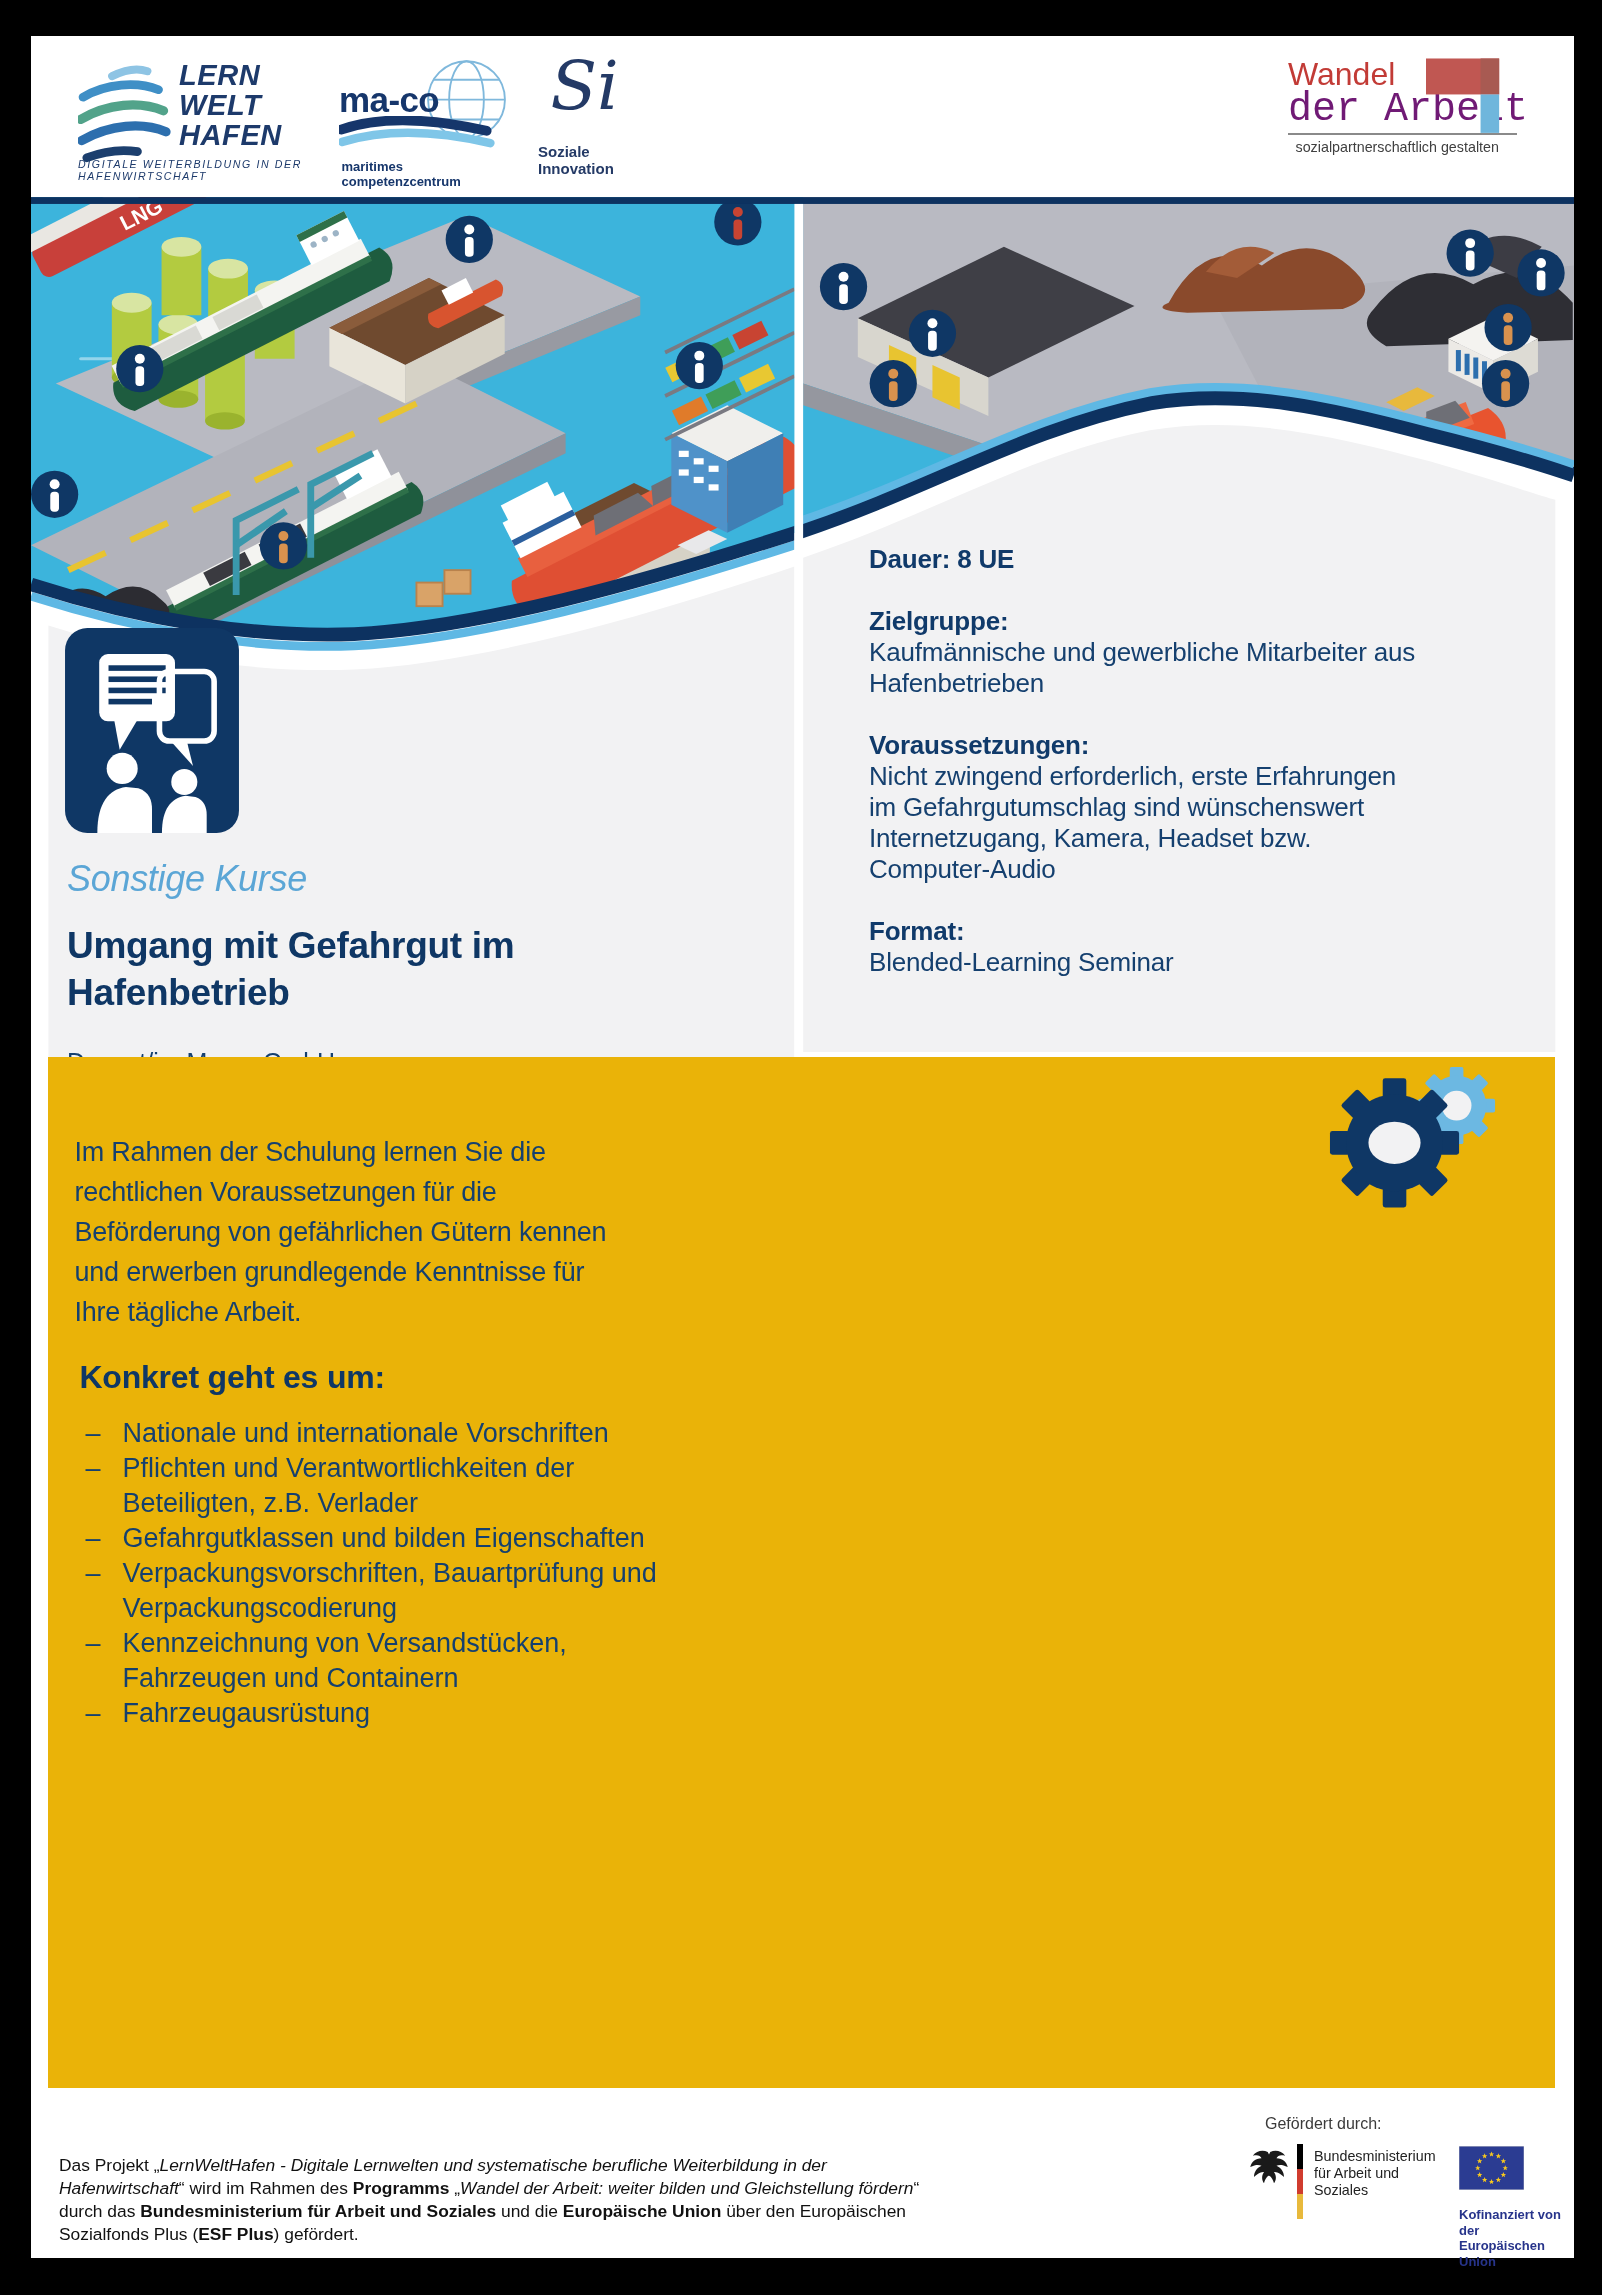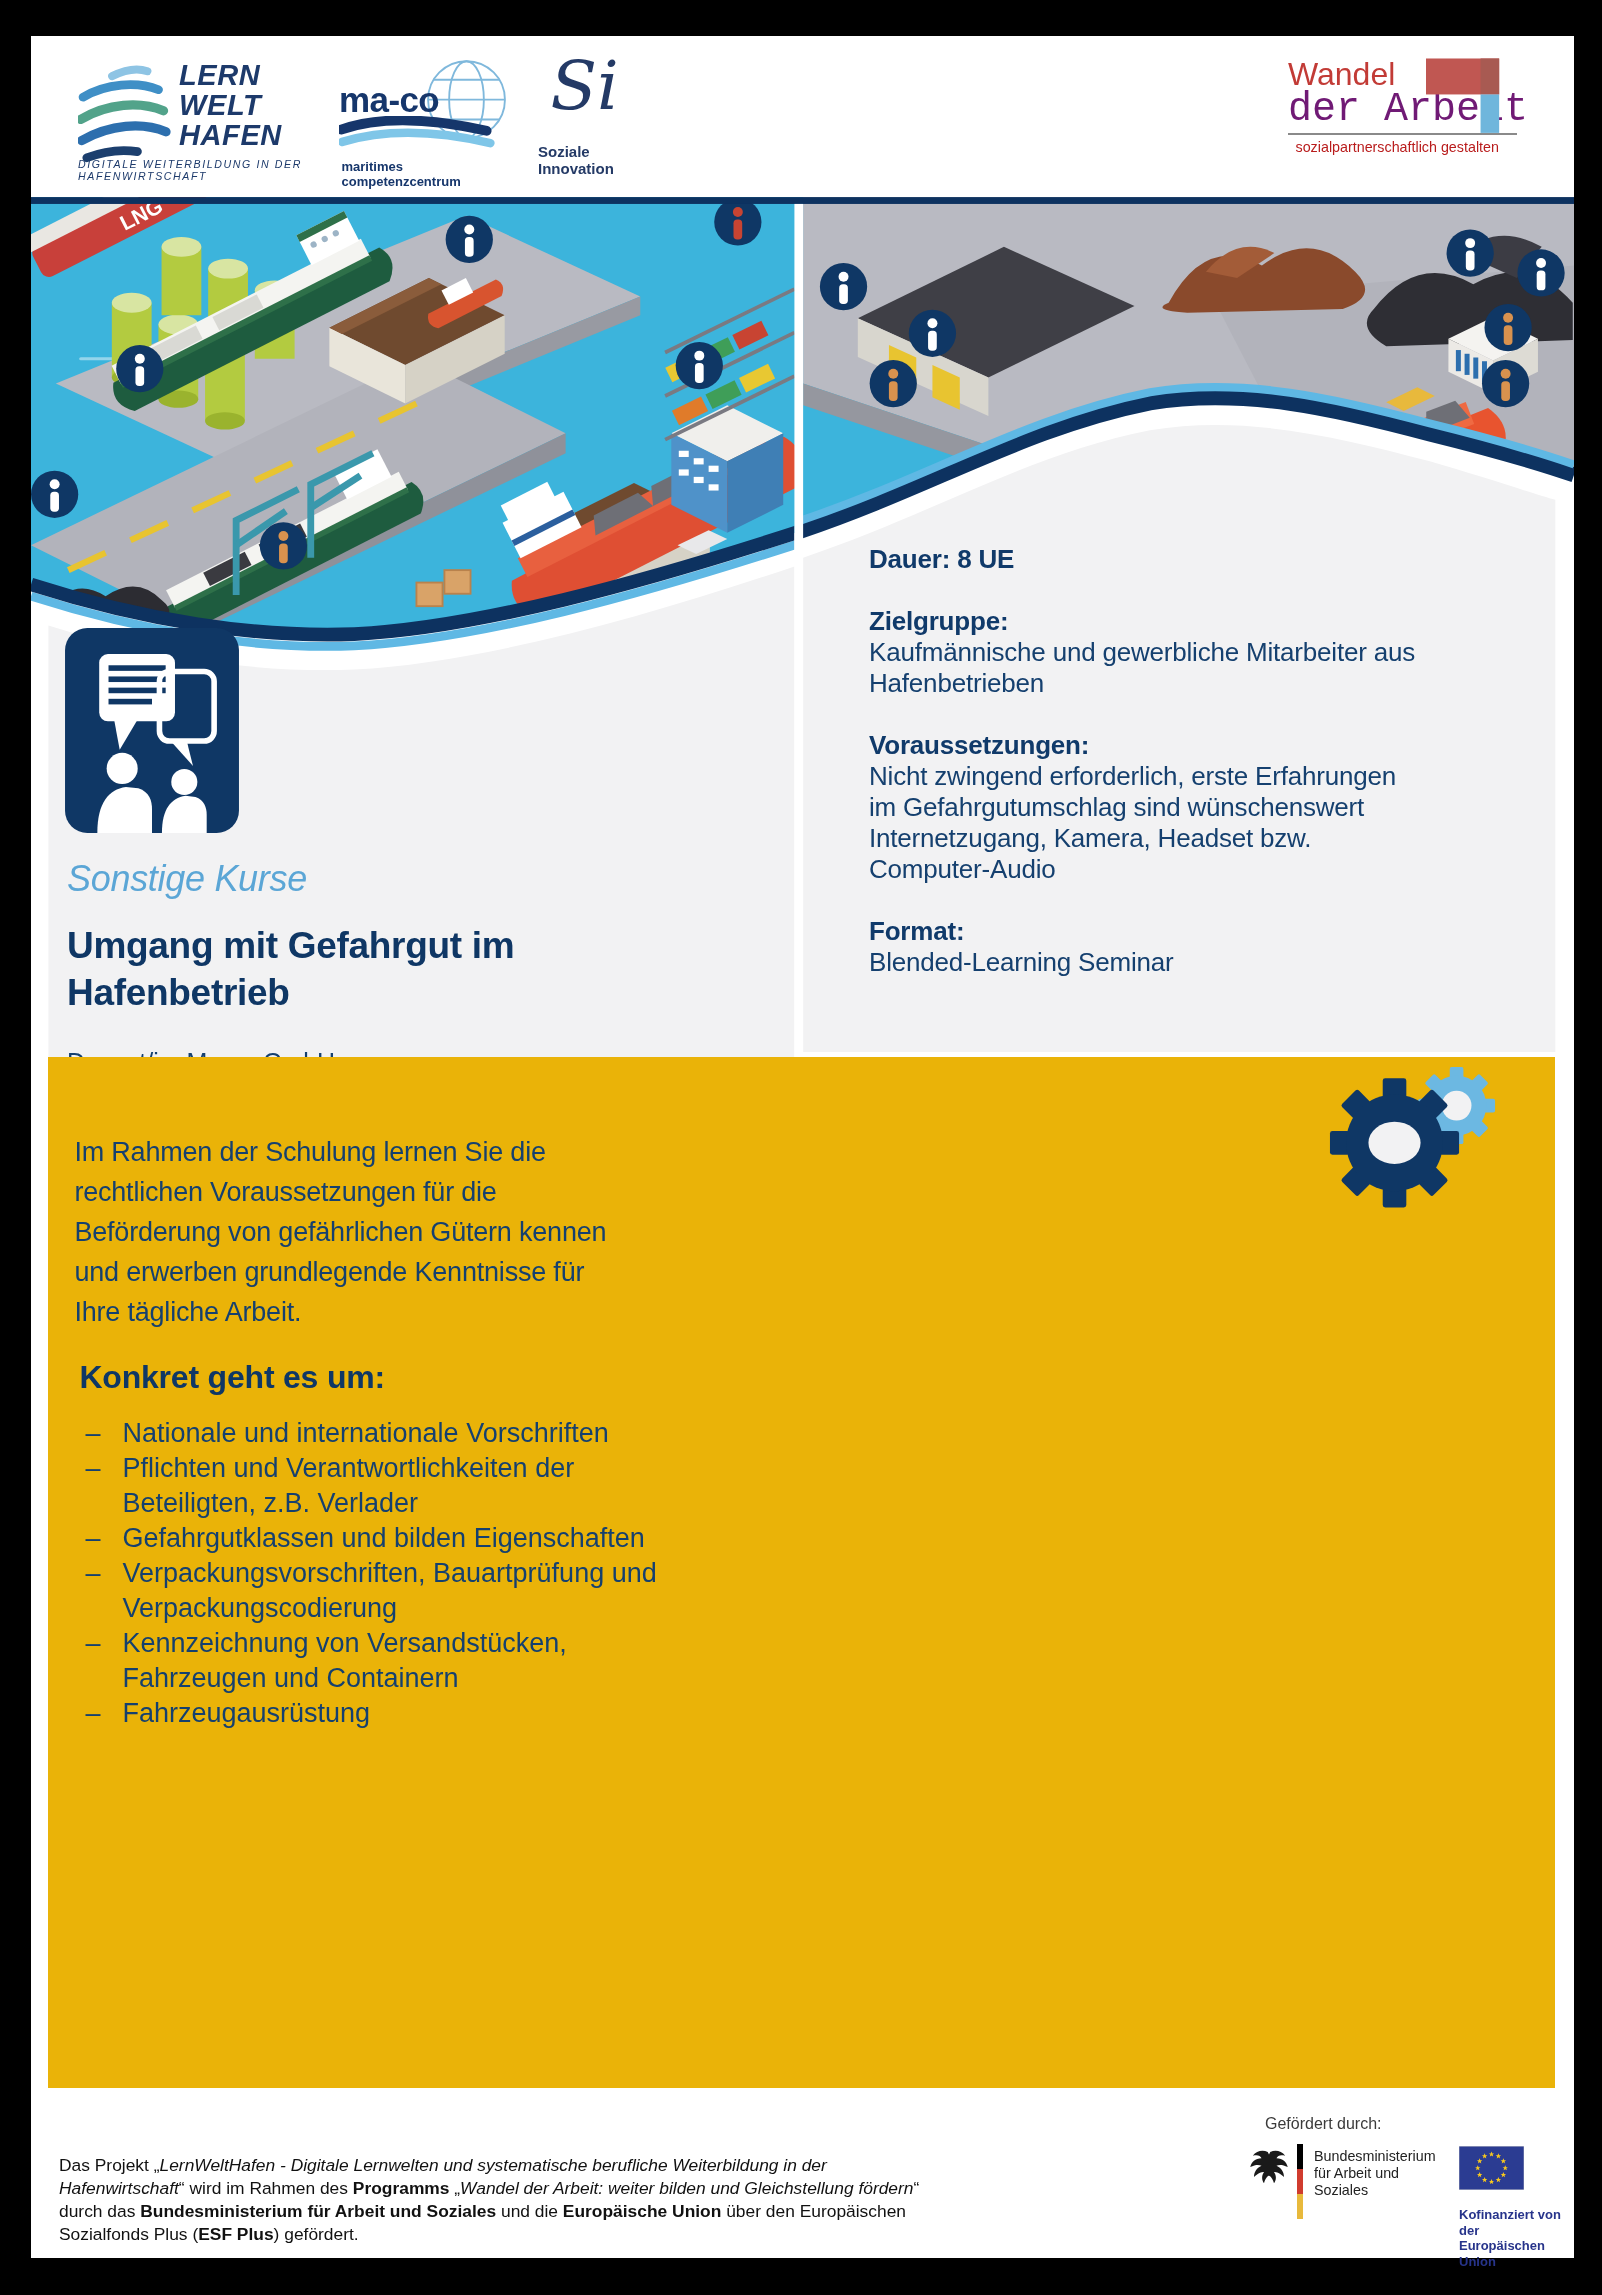--- a/index.html
+++ b/index.html
@@ -13,21 +13,21 @@
   
   .lwh-text div{font-size:29px;font-weight:bold;color:#1d3a6b;line-height:30px;letter-spacing:0.6px;}
   .lwh-caption{font-size:10.6px;color:#1d3a6b;letter-spacing:1.6px;font-weight:500;}
   .maco-name{font-size:35px;font-weight:bold;color:#16366b;letter-spacing:-0.6px;}
   .maco-caption div{font-size:13px;font-weight:bold;color:#16366b;line-height:15.5px;}
   .si-mark{font-family:"DejaVu Serif",serif;font-style:italic;font-size:68px;color:#243a66;line-height:62px;}
   .si-caption div{font-size:15px;font-weight:bold;color:#243a66;line-height:17.4px;}
   .wandel-1{font-size:32px;color:#c23b36;line-height:34px;}
   .wandel-2{font-size:40px;color:#701a75;line-height:35px;font-family:Liberation Mono, monospace;}
   .wandel-rule{position:absolute;left:0;top:76px;width:229px;height:1.9px;background:#8a8a8a;}
-  .wandel-caption{position:absolute;left:7.5px;top:82px;font-size:14.3px;color:#b91c1c;}
+  .wandel-caption{position:absolute;left:7.5px;top:82px;font-size:14.3px;color:#404040;}
 
   
   .sonstige{font-size:36px;font-style:italic;color:#5ba6d6;letter-spacing:-0.3px;}
   .course-title{font-size:37px;font-weight:bold;color:#0f3765;line-height:47px;letter-spacing:-0.3px;}
   .dozent{font-size:25px;color:#15406f;}
 
   
   .info-col{width:721px;color:#15406f;font-size:26px;line-height:31px;letter-spacing:-0.2px;}
   .info-block{margin-bottom:31px;}
   .info-label{font-weight:bold;color:#103a6a;}

